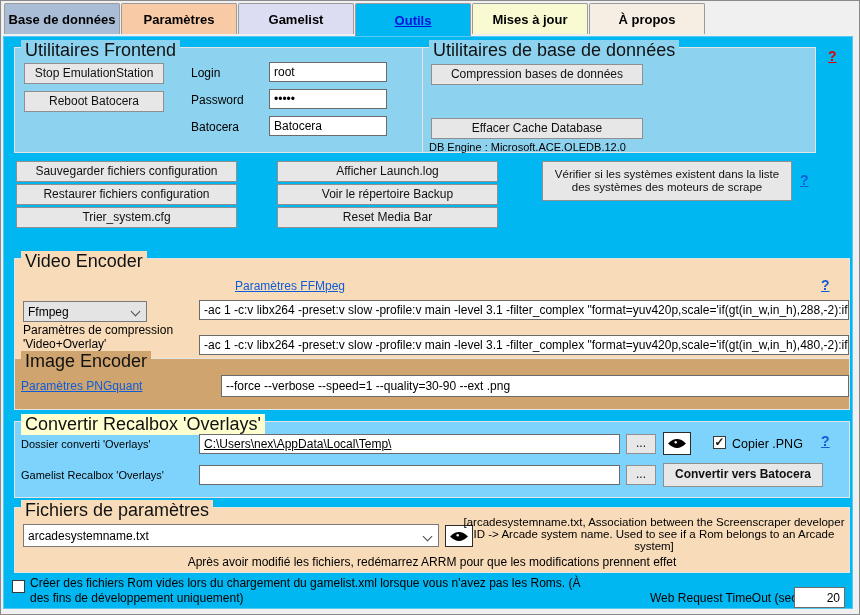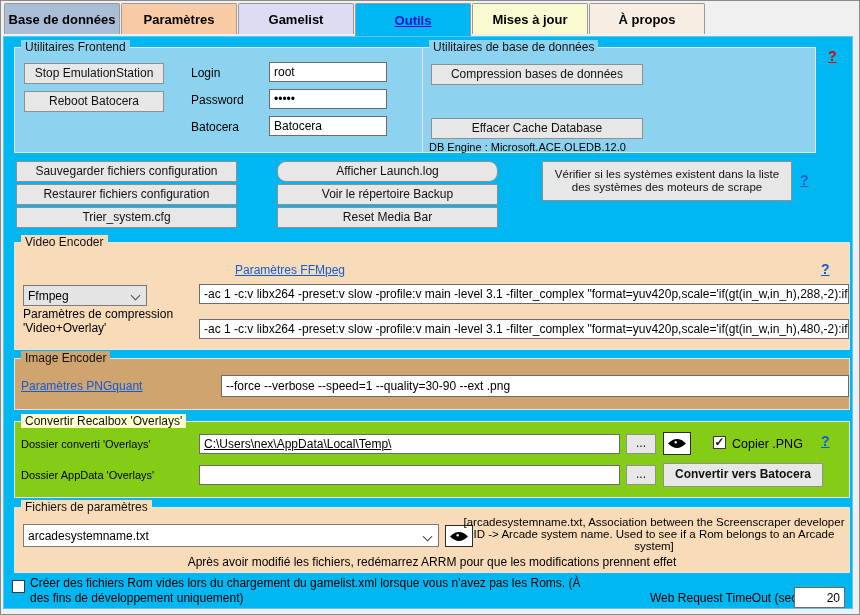--- a/index.html
+++ b/index.html
@@ -20,26 +20,26 @@
   .tab-4 { background:#fafad2; }
   .tab-5 { background:#f6eee2; }
   .tab.active { height:33px; color:#0013dc; text-decoration:underline; }
 
   
   .panel { position:absolute; left:2px; top:35px; width:850px; height:573px;
            background:#00b7f1; border:1px solid #58c9f2; }
 
   
   .group { position:absolute; border:1px solid #e4e4e4; }
-  .gtitle { position:absolute; top:-8px; left:6px; font-size:12px; color:#111; padding:0 4px;
+  .gtitle { position:absolute; top:-8px; left:6px; font-size:18px; color:#111; padding:0 4px;
             white-space:nowrap; }
   .g-blue   { background:#8dd3ef; }  .g-blue   .gtitle { background:#8dd3ef; }
   .g-peach  { background:#f8dcba; }  .g-peach  .gtitle { background:#f8dcba; }
   .g-tan    { background:#d0a46f; }  .g-tan    .gtitle { background:#d0a46f; }
-  .g-yellow { background:#84cc16; }  .g-yellow .gtitle { background:#ffffcf; }
+  .g-yellow { background:#7dd3fc; }  .g-yellow .gtitle { background:#ffffcf; }
 
   
   .btn { position:absolute; background:#e7e7e7; border:1px solid #8f8f8f; color:#111;
          font-size:12px; display:flex; align-items:center; justify-content:center;
          text-align:center; cursor:pointer; line-height:1.15; padding:1px 4px; }
   .input { position:absolute; background:#fff; border:1px solid #6b6b6b; color:#000;
            font-size:12px; display:flex; align-items:center; padding:0 4px;
            white-space:nowrap; overflow:hidden; }
   .label { position:absolute; font-size:12px; color:#000; white-space:nowrap; }
   .small { font-size:11px; }
@@ -95,27 +95,27 @@
       <div class="btn" style="left:8px; top:16px; width:212px; height:21px;">Compression bases de données</div>
       <div class="btn" style="left:8px; top:70px; width:212px; height:21px;">Effacer Cache Database</div>
       <span class="label small" style="left:6px; top:93px;">DB Engine : Microsoft.ACE.OLEDB.12.0</span>
     </div>
 
     <span class="help help-red" style="left:824px; top:11px;">?</span>
 
     <div class="btn" style="left:12px; top:124px; width:221px; height:21px;">Sauvegarder fichiers configuration</div>
     <div class="btn" style="left:12px; top:147px; width:221px; height:21px;">Restaurer fichiers configuration</div>
     <div class="btn" style="left:12px; top:170px; width:221px; height:21px;">Trier_system.cfg</div>
-    <div class="btn" style="left:273px; top:124px; width:221px; height:21px;border-radius:9px;">Afficher Launch.log</div>
+    <div class="btn" style="left:273px; top:124px; width:221px; height:21px;">Afficher Launch.log</div>
     <div class="btn" style="left:273px; top:147px; width:221px; height:21px;">Voir le répertoire Backup</div>
     <div class="btn" style="left:273px; top:170px; width:221px; height:21px;">Reset Media Bar</div>
     <div class="btn" style="left:538px; top:124px; width:250px; height:40px; font-size:11.5px;">Vérifier si les systèmes existent dans la liste des systèmes des moteurs de scrape</div>
     <span class="help help-blue" style="left:796px; top:135px;">?</span>
 
-    <div class="group g-peach" style="left:10px; top:205px; width:836px; height:108px;">
+    <div class="group g-peach" style="left:10px; top:221px; width:836px; height:108px;">
       <span class="gtitle">Video Encoder</span>
       <a class="link" style="left:220px; top:20px;">Paramètres FFMpeg</a>
       <span class="help help-blue" style="left:806px; top:18px;">?</span>
       <div class="combo combo-gray" style="left:8px; top:42px; width:124px; height:21px;">
         <span>Ffmpeg</span>
         <span class="chev"></span>
       </div>
       <div class="input" style="left:184px; top:41px; width:650px; height:20px;">-ac 1 -c:v libx264 -preset:v slow -profile:v main -level 3.1 -filter_complex "format=yuv420p,scale='if(gt(in_w,in_h),288,-2):if(gt(in_w</div>
       <span class="label" style="left:8px; top:64px;">Paramètres de compression</span>
       <span class="label" style="left:8px; top:78px;">'Video+Overlay'</span>
@@ -136,21 +136,21 @@
       <div class="eyebtn" style="left:648px; top:10px; width:28px; height:23px;">
         <svg width="20" height="13" viewBox="0 0 24 16">
           <path d="M1 8 Q12 -3 23 8 Q12 19 1 8 Z" fill="#000"></path>
           <circle cx="12" cy="8" r="4.6" fill="#000"></circle>
           <circle cx="10.4" cy="6.4" r="1.5" fill="#fff"></circle>
         </svg>
       </div>
       <span class="cb checked" style="left:698px; top:14px;"></span>
       <span class="label" style="left:717px; top:15px; font-size:12.5px;">Copier .PNG</span>
       <span class="help help-blue" style="left:806px; top:11px;">?</span>
-      <span class="label small" style="left:6px; top:47px;">Dossier AppData 'Overlays'</span>
+      <span class="label small" style="left:6px; top:47px;">Gamelist Recalbox 'Overlays'</span>
       <div class="input" style="left:184px; top:43px; width:421px; height:20px;"></div>
       <div class="btn" style="left:611px; top:43px; width:30px; height:20px;">...</div>
       <div class="btn" style="left:648px; top:41px; width:160px; height:24px;font-weight:bold;">Convertir vers Batocera</div>
     </div>
 
     <div class="group g-peach" style="left:10px; top:470px; width:836px; height:66px;">
       <span class="gtitle">Fichiers de paramètres</span>
       <div class="combo combo-white" style="left:8px; top:16px; width:416px; height:23px;">
         <span>arcadesystemname.txt</span>
         <span class="chev" style="top:8px;"></span>

